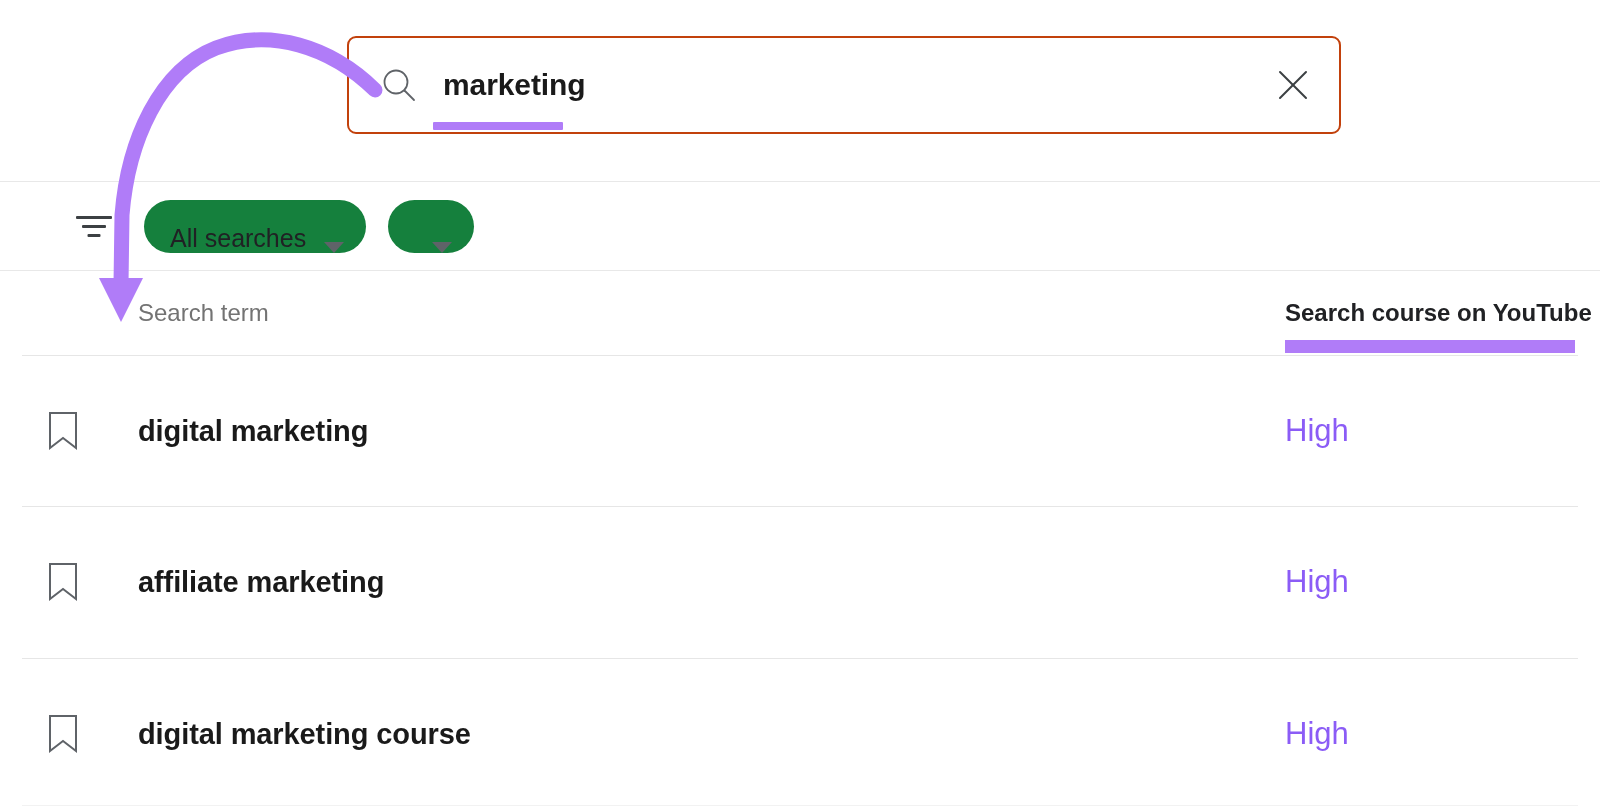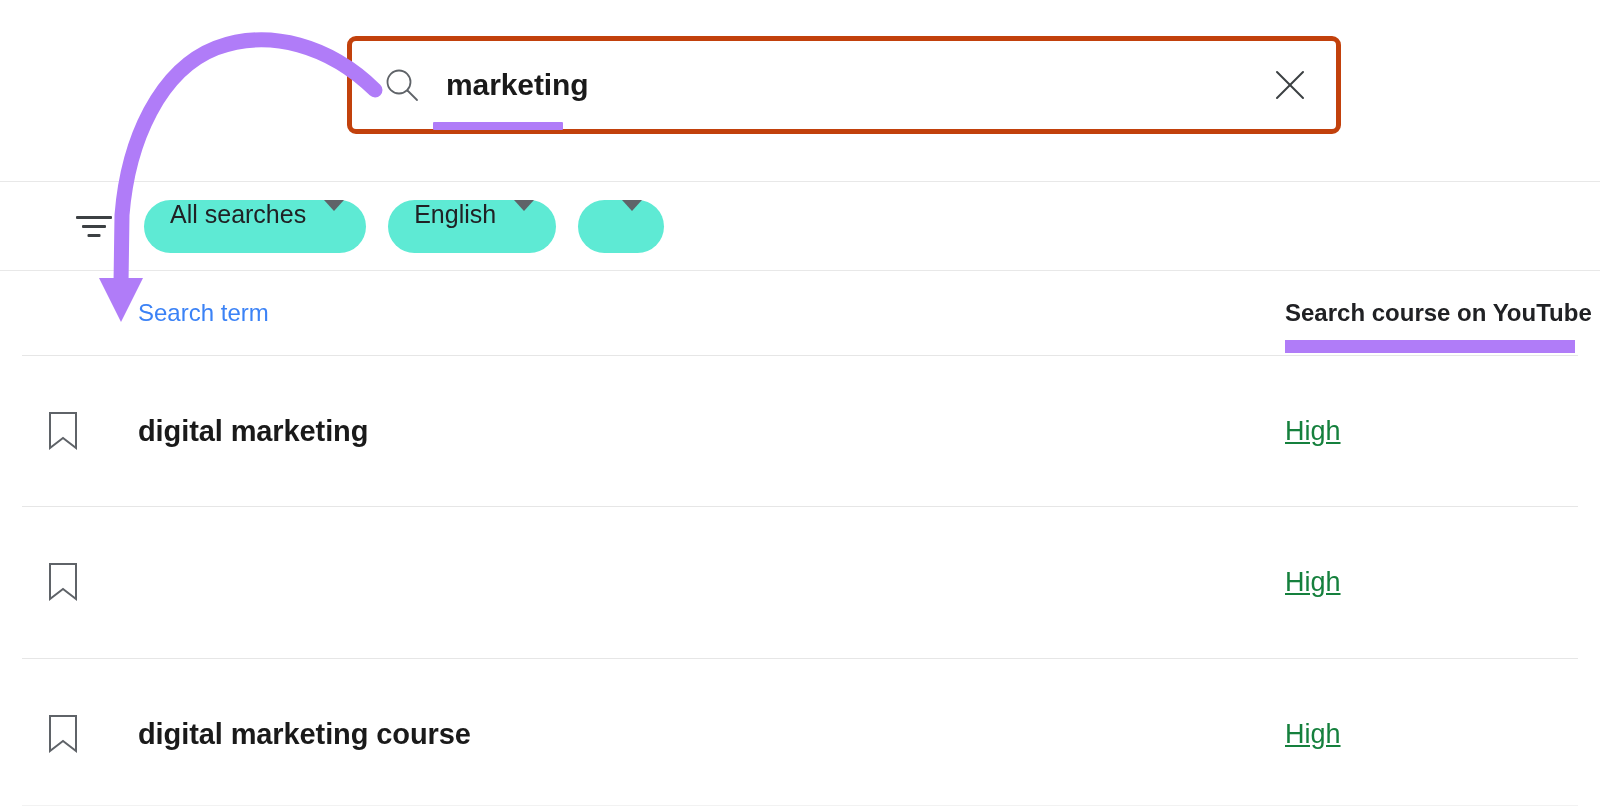--- a/index.html
+++ b/index.html
@@ -27,21 +27,21 @@
     width: 1600px;
     height: 181px;
   }
 
   .search-box {
     position: absolute;
     left: 347px;
     top: 36px;
     width: 994px;
     height: 98px;
-    border: 5px solid #c2410c;
+    border: 2px solid #c2410c;
     border-radius: 9px;
     background: #ffffff;
     display: flex;
     align-items: center;
   }
 
   .search-icon {
     position: absolute;
     left: 33px;
     top: 50%;
@@ -131,24 +131,24 @@
     background: #3c4043;
     border-radius: 1px;
     display: block;
   }
   .filter-glyph i:nth-child(1) { top: 10px; width: 36px; }
   .filter-glyph i:nth-child(2) { top: 19px; width: 24px; }
   .filter-glyph i:nth-child(3) { top: 28px; width: 13px; }
 
   .pill {
     height: 53px;
-    background: #5eead4;
+    background: #15803d;
     border-radius: 27px;
     display: inline-flex;
-    align-items: flex-start;
+    align-items: flex-end;
     padding: 0 22px 0 26px;
     margin-right: 22px;
     cursor: pointer;
     flex: 0 0 auto;
   }
   .pill-label {
     font-size: 25px;
     color: #202124;
     white-space: nowrap;
   }
@@ -168,21 +168,21 @@
     top: 271px;
     width: 1600px;
     height: 84px;
     display: flex;
     align-items: center;
   }
   .col-term-head {
     position: absolute;
     left: 138px;
     font-size: 24px;
-    color: #3b82f6;
+    color: #737373;
   }
   .col-vol-head {
     position: absolute;
     left: 1285px;
     font-size: 24px;
     color: #202124;
     font-weight: bold;
   }
   .vol-underline {
     position: absolute;
@@ -211,23 +211,22 @@
     position: absolute;
     left: 138px;
     font-size: 29px;
     font-weight: bold;
     color: #1a1a1a;
     letter-spacing: -0.1px;
   }
   .row-vol {
     position: absolute;
     left: 1285px;
-    font-size: 27px;
-    color: #15803d;
-    text-decoration: underline;
+    font-size: 31px;
+    color: #8b5cf6;
   }
 
   
   .annotation-arrow {
     position: absolute;
     left: 0; top: 0;
     width: 1600px;
     height: 811px;
     pointer-events: none;
     z-index: 30;
@@ -272,24 +271,20 @@
       <i></i>
         <i></i>
         <i></i>
     </span>
 
     <div class="pill">
       <span class="pill-label">All searches</span>
       <span class="caret"></span>
     </div>
 
-    <div class="pill">
-      <span class="pill-label">English</span>
-      <span class="caret"></span>
-    </div>
 
     <div class="pill">
       <span class="caret"></span>
     </div>
   </div>
 
   <div class="hr-edge" style="top:270px;"></div>
 
   <div class="table-head">
     <span class="col-term-head">Search term</span>
@@ -310,20 +305,21 @@
   </div>
 
   <div class="hr-full" style="top:506px;"></div>
 
   <div class="row" style="top:506px;">
     <span class="bookmark-icon">
       <svg viewBox="0 0 30 40" width="30" height="40">
         <path d="M2 2 H28 V37 L15 27 L2 37 Z" fill="none" stroke="#5f6368" stroke-width="2" stroke-linejoin="miter"></path>
       </svg>
     </span>
+    <span class="row-term">affiliate marketing</span>
     <span class="row-vol">High</span>
   </div>
 
   <div class="hr-full" style="top:658px;"></div>
 
   <div class="row" style="top:658px;padding-left:33px;">
     <span class="bookmark-icon">
       <svg viewBox="0 0 30 40" width="30" height="40">
         <path d="M2 2 H28 V37 L15 27 L2 37 Z" fill="none" stroke="#5f6368" stroke-width="2" stroke-linejoin="miter"></path>
       </svg>

